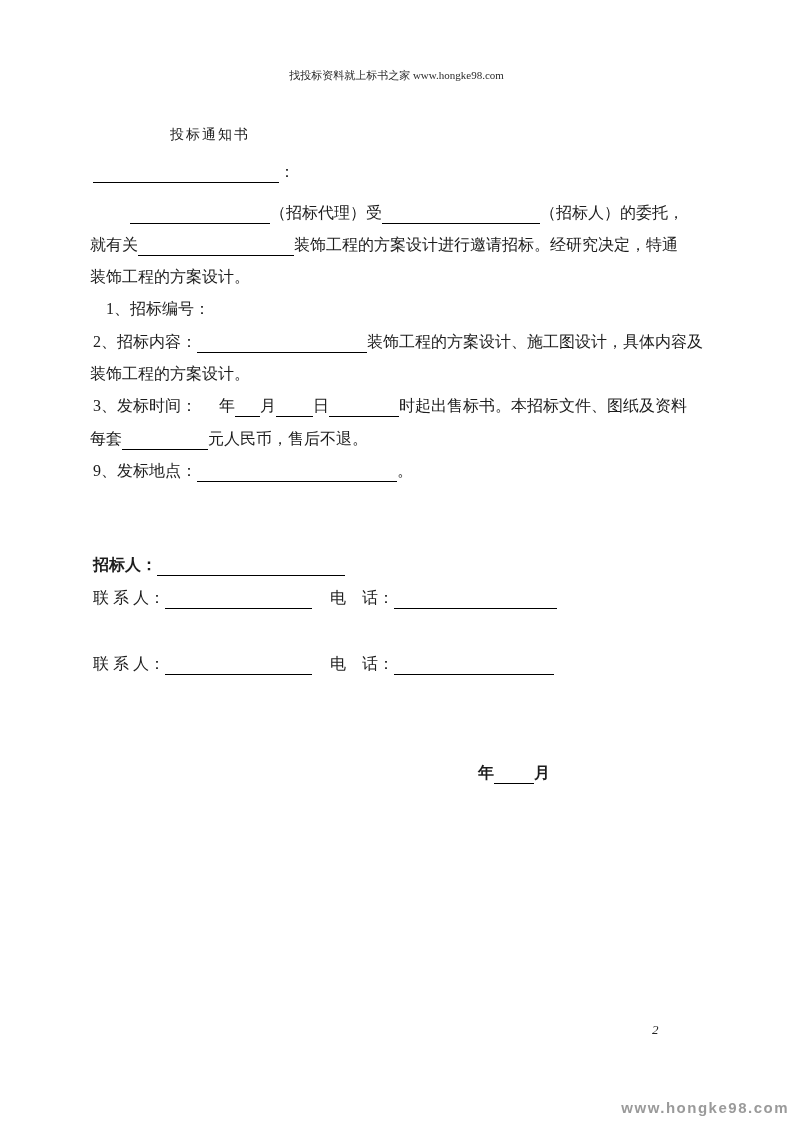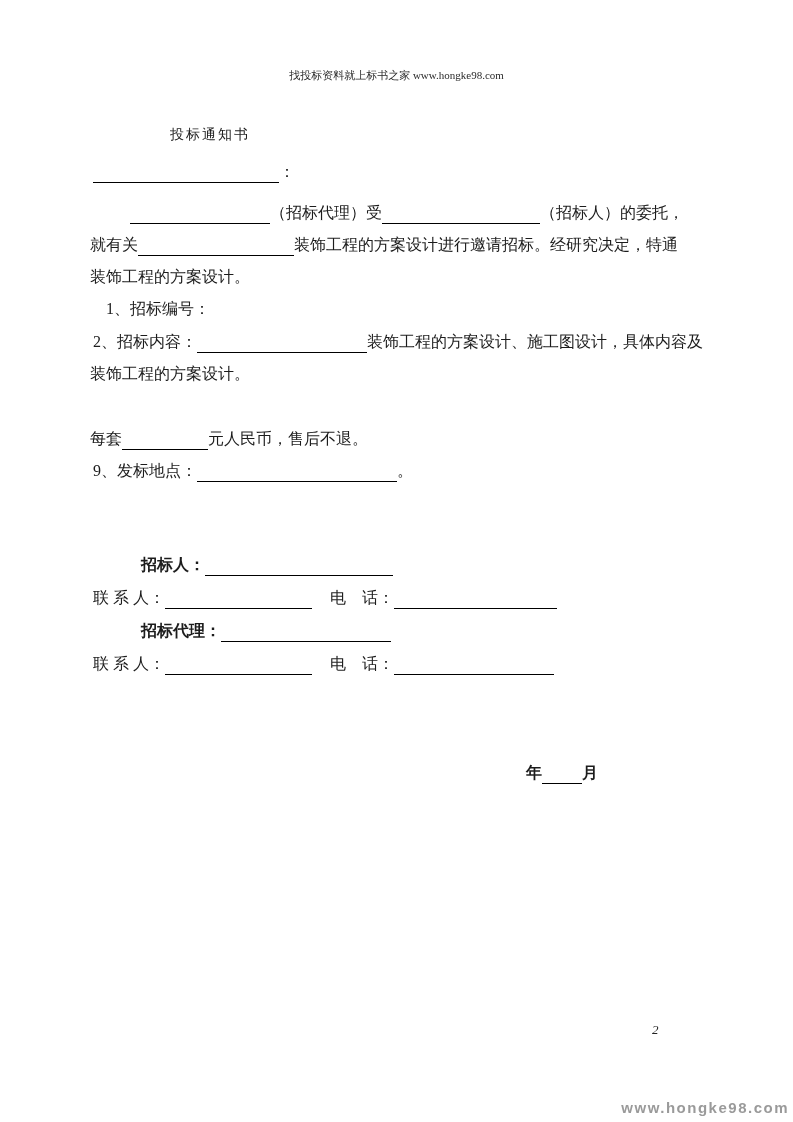--- a/index.html
+++ b/index.html
@@ -27,21 +27,20 @@
   .blank{
     display:inline-block;
     border-bottom:1px solid #000;
     height:18px;
     vertical-align:bottom;
   }
   .sp{display:inline-block;height:1px;}
   .bold{
     font-family:"Liberation Sans","DejaVu Sans",sans-serif;
     font-weight:bold;
-    margin-left:48px;
   }
   .pagenum{
     position:absolute;left:652px;top:1022px;
     font-size:13px;font-style:italic;
     font-family:"Liberation Serif","DejaVu Serif",serif;
     color:#222;
   }
   .watermark{
     position:absolute;right:4px;bottom:6px;
     text-align:right;
@@ -83,39 +82,39 @@
 
   <div class="line" style="left:90px;top:266px;">装饰工程的方案设计。</div>
 
   <div class="line" style="left:106px;top:298px;">1、招标编号：</div>
 
   <div class="line" style="left:93px;top:331px;">
     <span>2、招标内容：</span><span class="blank" style="width:170px;"></span><span>装饰工程的方案设计、施工图设计，具体内容及</span>
   </div>
   <div class="line" style="left:90px;top:363px;">装饰工程的方案设计。</div>
 
+  <div class="line" style="left:93px;top:395px;">
+    <span>3、发标时间：</span><span class="sp" style="width:22px;"></span><span>年</span><span class="blank" style="width:25px;"></span><span>月</span><span class="blank" style="width:37px;"></span><span>日</span><span class="blank" style="width:70px;"></span><span>时起出售标书。本招标文件、图纸及资料</span>
+  </div>
   <div class="line" style="left:90px;top:428px;">
     <span>每套</span><span class="blank" style="width:86px;"></span><span>元人民币，售后不退。</span>
   </div>
 
   <div class="line" style="left:93px;top:460px;">
     <span>9、发标地点：</span><span class="blank" style="width:200px;"></span><span>。</span>
   </div>
 
   <div class="line bold" style="left:93px;top:554px;">
     <span>招标人：</span><span class="blank" style="width:188px;"></span>
   </div>
 
   <div class="line" style="left:93px;top:587px;">
     <span>联 系 人：</span><span class="blank" style="width:147px;"></span><span class="sp" style="width:18px;"></span><span>电　话：</span><span class="blank" style="width:163px;"></span>
   </div>
 
-  <div class="line bold" style="left:93px;top:620px;">
-    <span>招标代理：</span><span class="blank" style="width:170px;"></span>
-  </div>
 
   <div class="line" style="left:93px;top:653px;">
     <span>联 系 人：</span><span class="blank" style="width:147px;"></span><span class="sp" style="width:18px;"></span><span>电　话：</span><span class="blank" style="width:160px;"></span>
   </div>
 
   <div class="line bold" style="left:478px;top:762px;">
     <span>年</span><span class="blank" style="width:40px;"></span><span>月</span>
   </div>
 
   <div class="pagenum">2</div>

